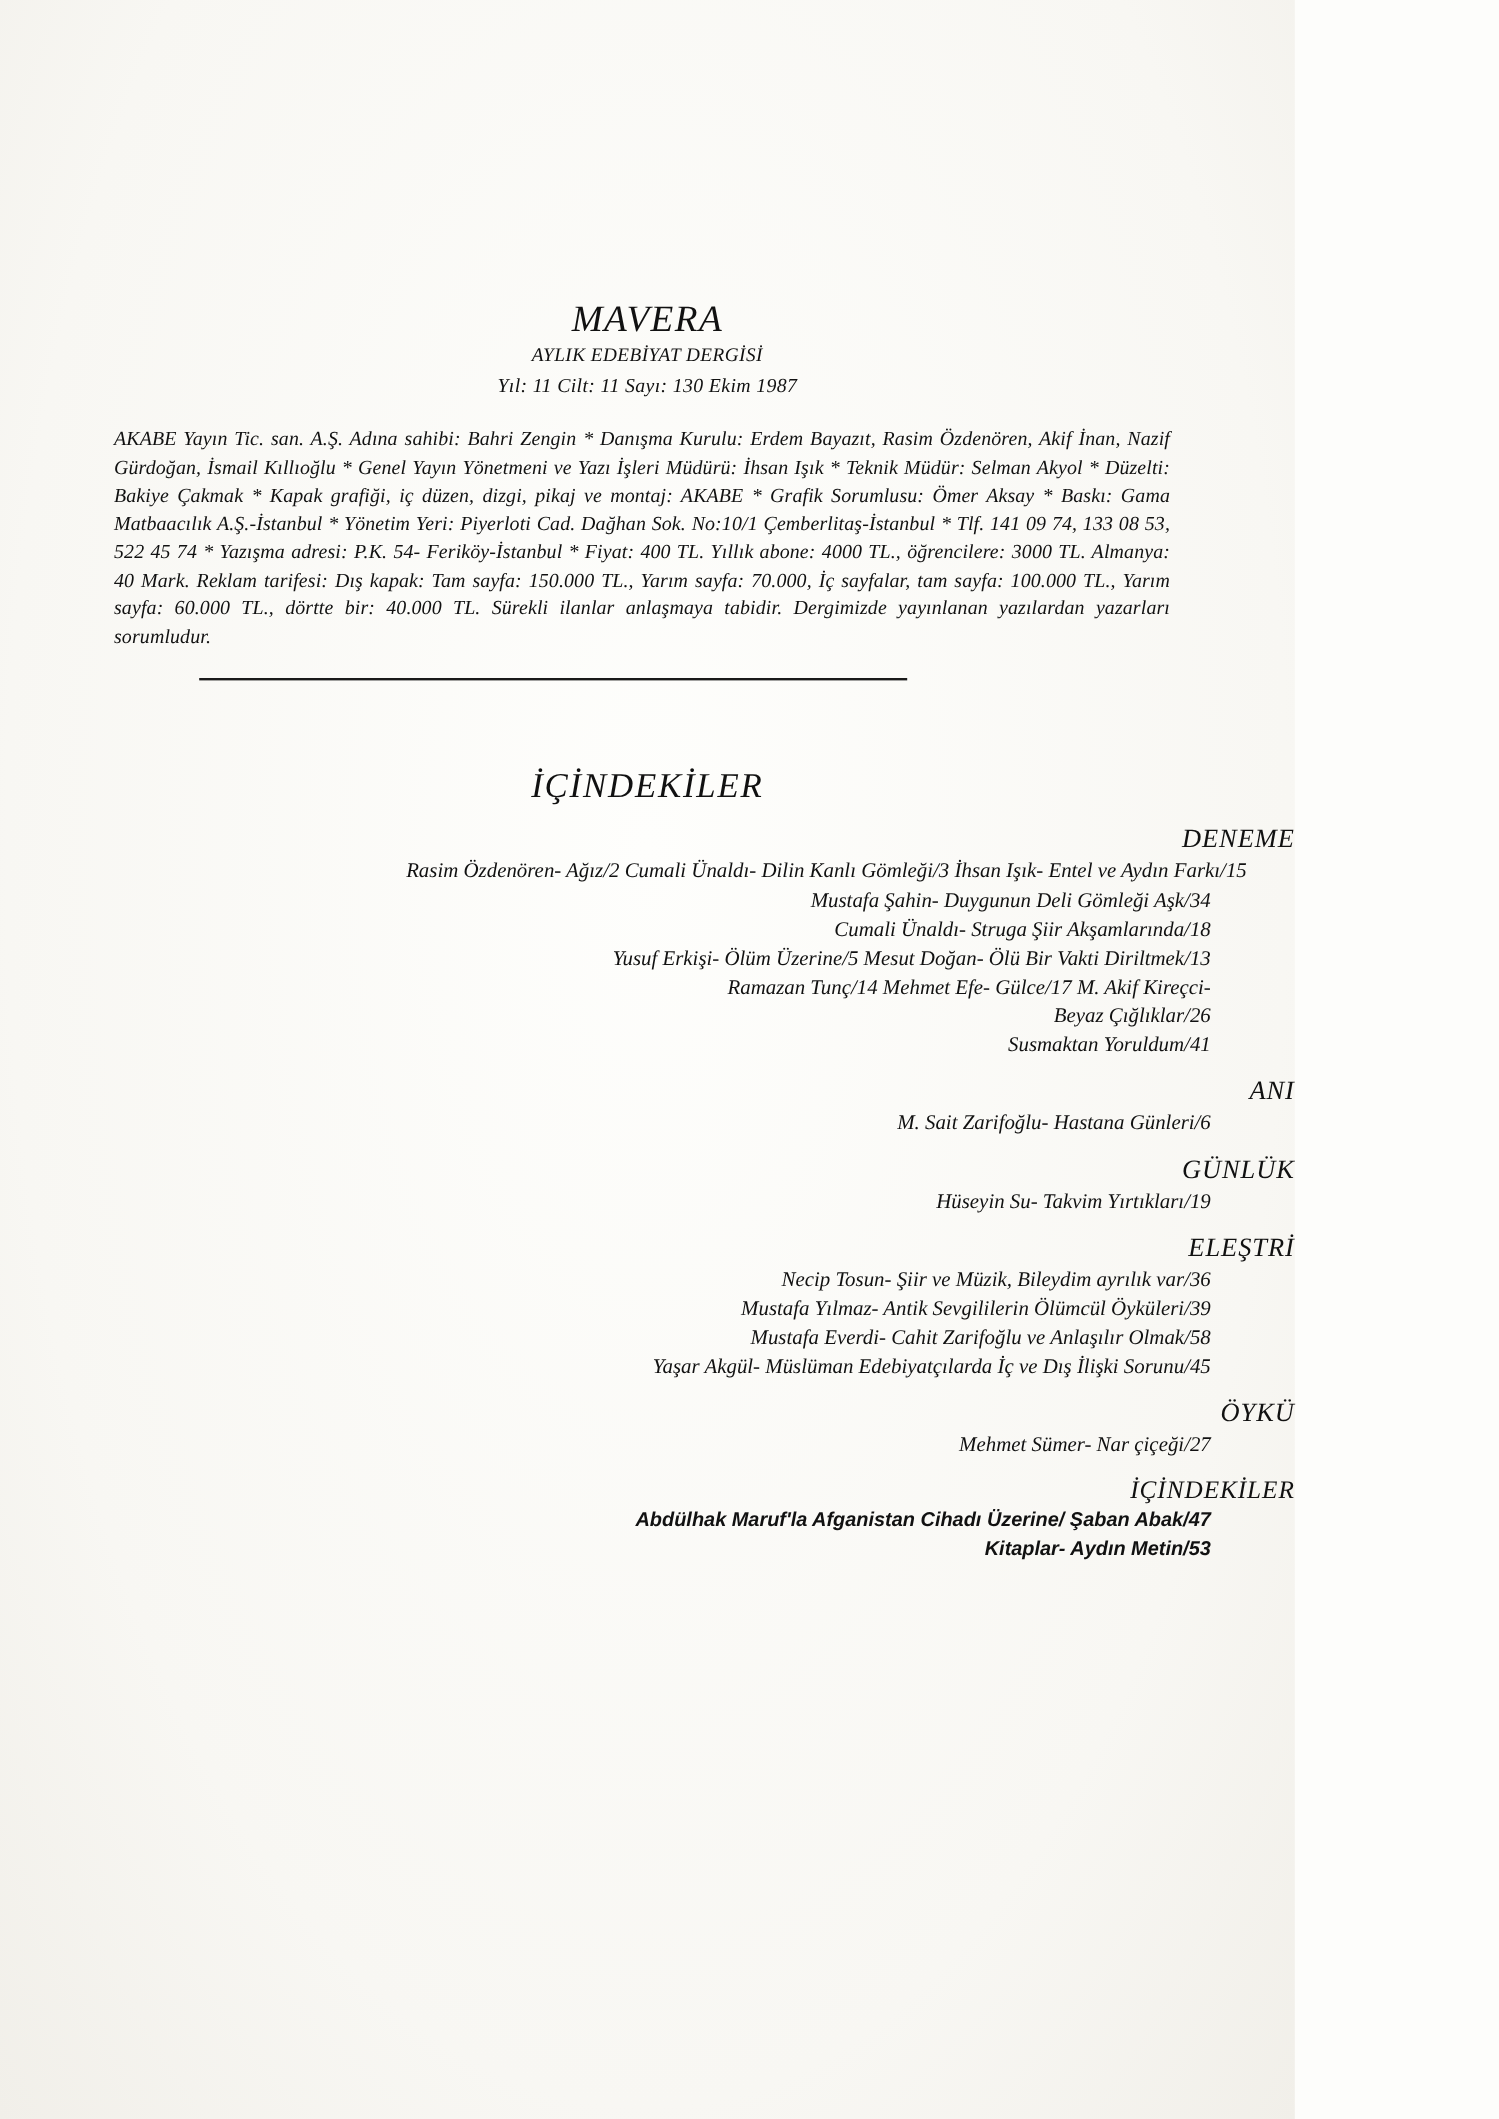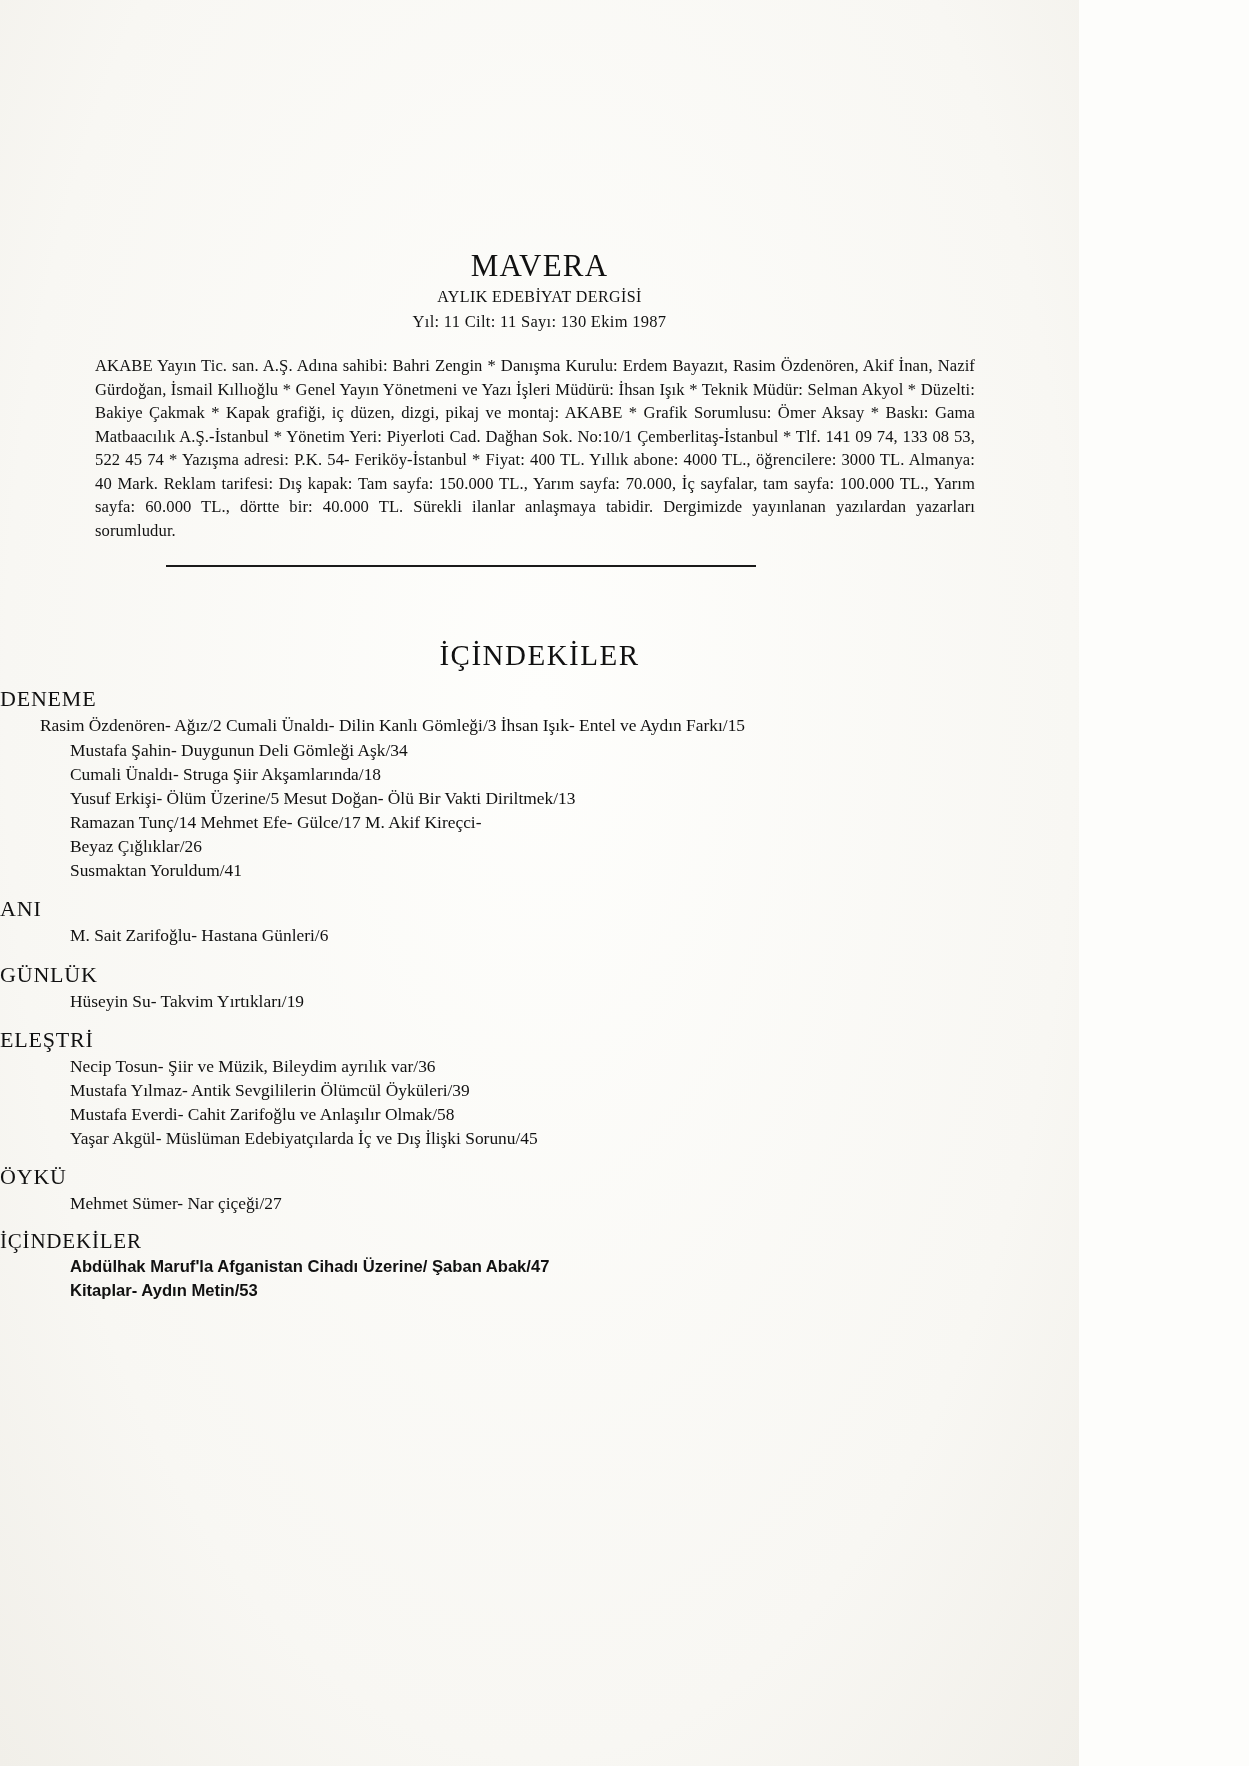--- a/index.html
+++ b/index.html
@@ -15,20 +15,21 @@
     position: relative;
     overflow: hidden;
   }
   .page {
     position: absolute;
     top: 0; left: 0;
     width: 1079px;
     height: 1766px;
     background:
       radial-gradient(ellipse at 50% 40%, #fefefc 0%, #f8f7f3 70%, #f1efe9 100%);
+    font-style: italic;
   }
   .masthead {
     margin-top: 248px;
     text-align: center;
   }
   .mag-title {
     font-size: 31px;
     letter-spacing: 1.2px;
     font-weight: normal;
     font-family: "Liberation Serif", serif;
@@ -57,29 +58,29 @@
     background: #1a1a1a;
     margin: 22px 0 0 166px;
   }
   .toc-title {
     text-align: center;
     font-size: 29px;
     letter-spacing: 1.5px;
     margin-top: 72px;
   }
   .section-head {
-    text-align: left;
+    text-align: right;
     font-size: 22px;
     letter-spacing: 0.8px;
     margin-top: 14px;
     margin-bottom: 2px;
   }
   .section-head.small { font-size: 21px; }
   .entry {
-    text-align: left;
+    text-align: right;
     font-size: 17.4px;
     line-height: 1.33;
     margin: 1px 70px;
   }
   .entry.bold-all {
     font-family: "Liberation Sans", sans-serif;
     font-weight: bold;
     font-size: 16.6px;
   }
   .deneme-first { margin: 2px 40px; }

